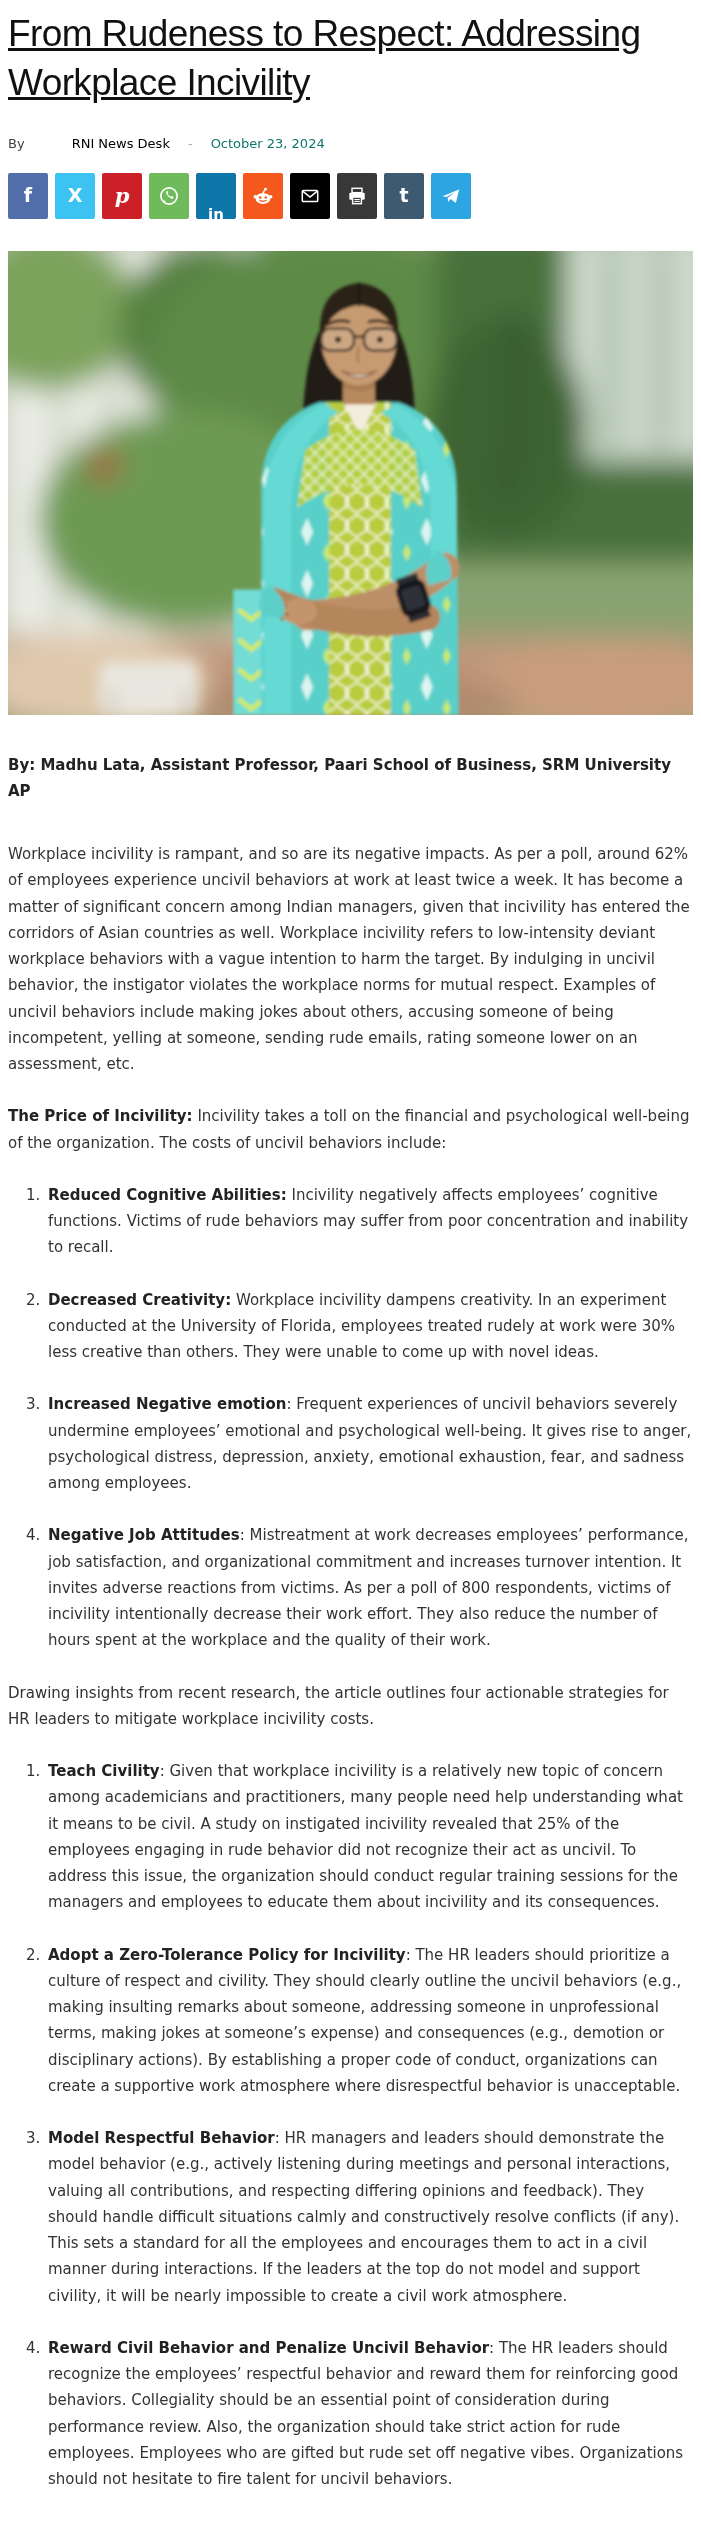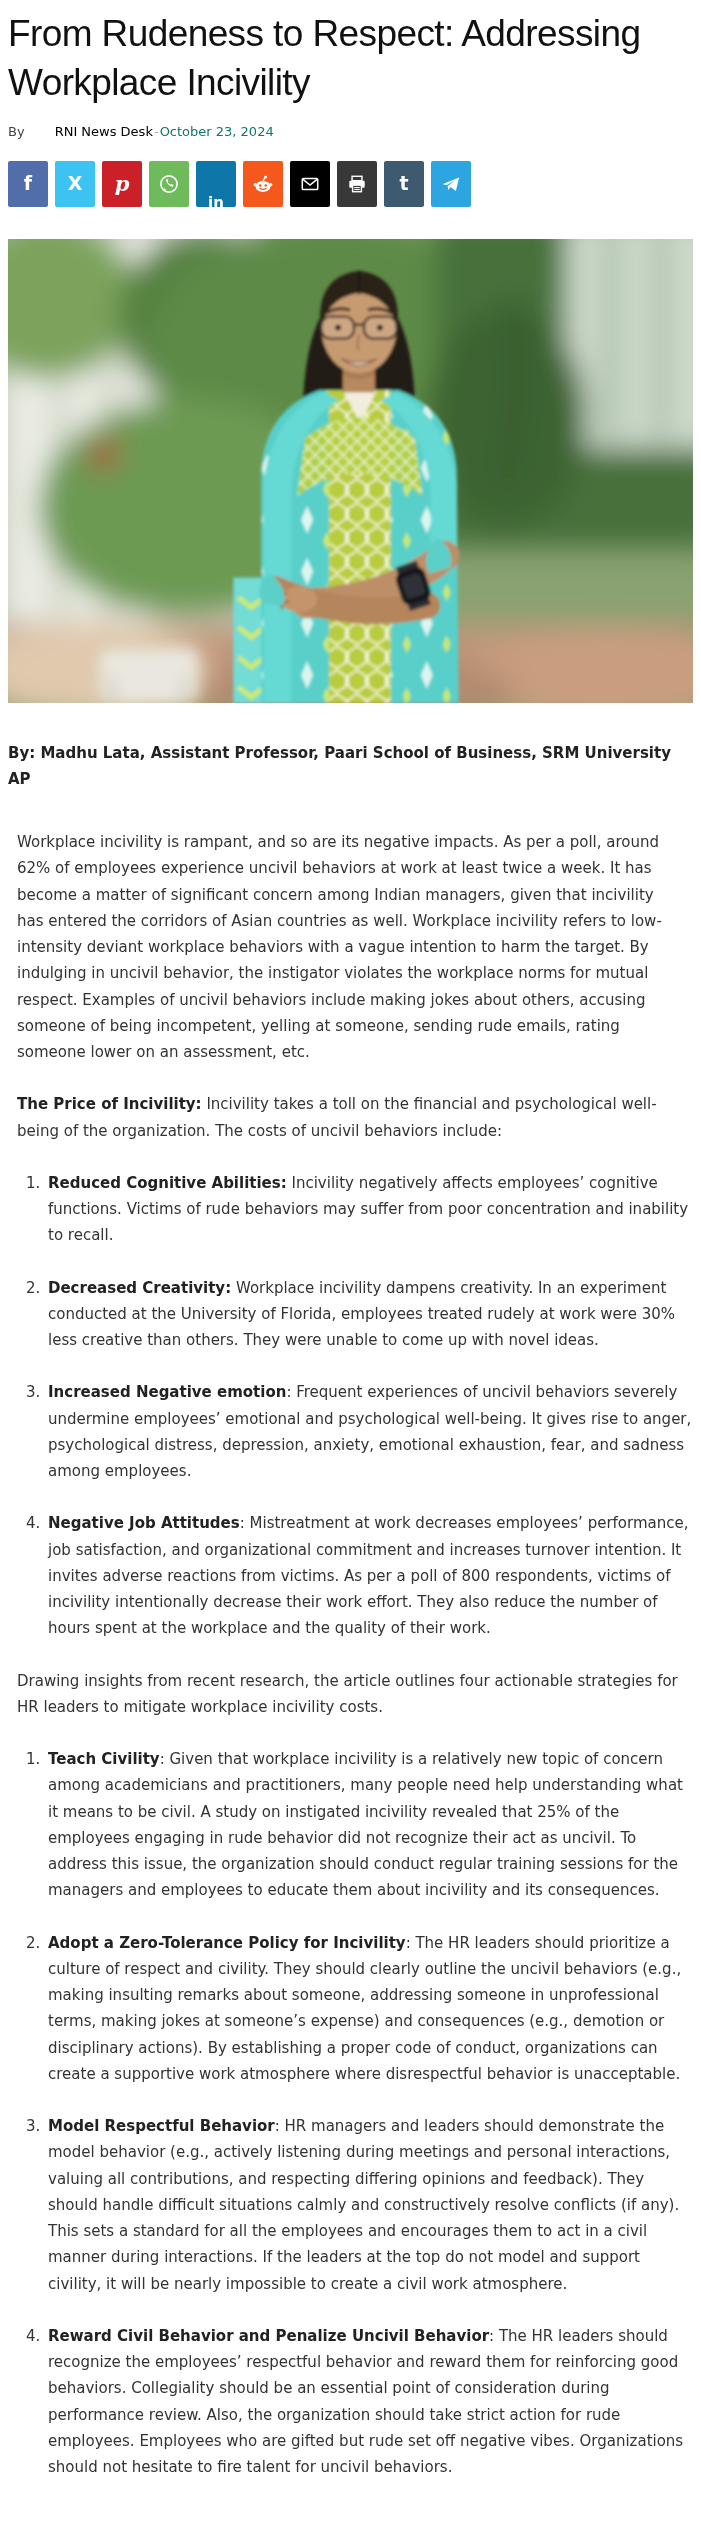--- a/index.html
+++ b/index.html
@@ -2,43 +2,43 @@
 <html><head>
 <meta charset="utf-8">
 <style>
   html,body{margin:0;padding:0;background:#fff;}
   body{width:701px;font-family:"DejaVu Sans",sans-serif;color:#333;}
   .page{padding:6px 8px 48px;}
 
   h1.title{
     font-family:"Liberation Sans",sans-serif;
     font-size:37px;line-height:1.32;font-weight:500;color:#111;
-    letter-spacing:-0.6px;margin:4px 0 16px;
+    letter-spacing:-0.6px;margin:4px 0 28px;text-decoration:underline;
   }
 
-  .byline{font-size:13px;margin:4px 0 0;display:flex;align-items:center;gap:1px;}
+  .byline{font-size:13px;margin:4px 0 0;display:flex;align-items:center;gap:18px;}
   .byline .by{color:#444;}
   .byline .author{font-weight:400;color:#000;text-decoration:none;cursor:pointer;padding-left:29px;}
   .byline .dash{color:#aaa;}
   .byline .date{color:#0f766e;}
 
   .share-row{display:flex;gap:7px;margin:22px 0 0;}
   .share-btn{width:40px;height:46px;border-radius:2px;display:flex;align-items:center;
     justify-content:center;color:#fff;text-decoration:none;cursor:pointer;flex:0 0 auto;}
   .glyph{font-weight:700;font-size:19px;line-height:1;}
   .glyph-in{font-size:15px;margin-top:40px;}
   .glyph-p{font-family:"DejaVu Serif",serif;font-style:italic;font-size:21px;}
   .share-btn svg{display:block;}
 
   figure.photo{margin:32px 0 0;padding:0;}
   figure.photo svg{display:block;width:685px;height:464px;}
 
   .credit{font-weight:700;font-size:15px;line-height:1.75;color:#222;margin:37px 0;}
 
-  .article-body p{font-size:15px;line-height:1.75;color:#333;margin:26px 9px;}
+  .article-body p{font-size:15px;line-height:1.75;color:#333;margin:26px 0;}
   .article-body ol{margin:26px 0;padding-left:37px;}
   .article-body li{font-size:15px;line-height:1.75;color:#333;margin:0 0 26px;padding-left:3px;}
   .article-body strong{color:#222;}
 </style>
 </head>
 <body>
 
 <div class="page">
 
   <h1 class="title">From Rudeness to Respect: Addressing Workplace Incivility</h1>

